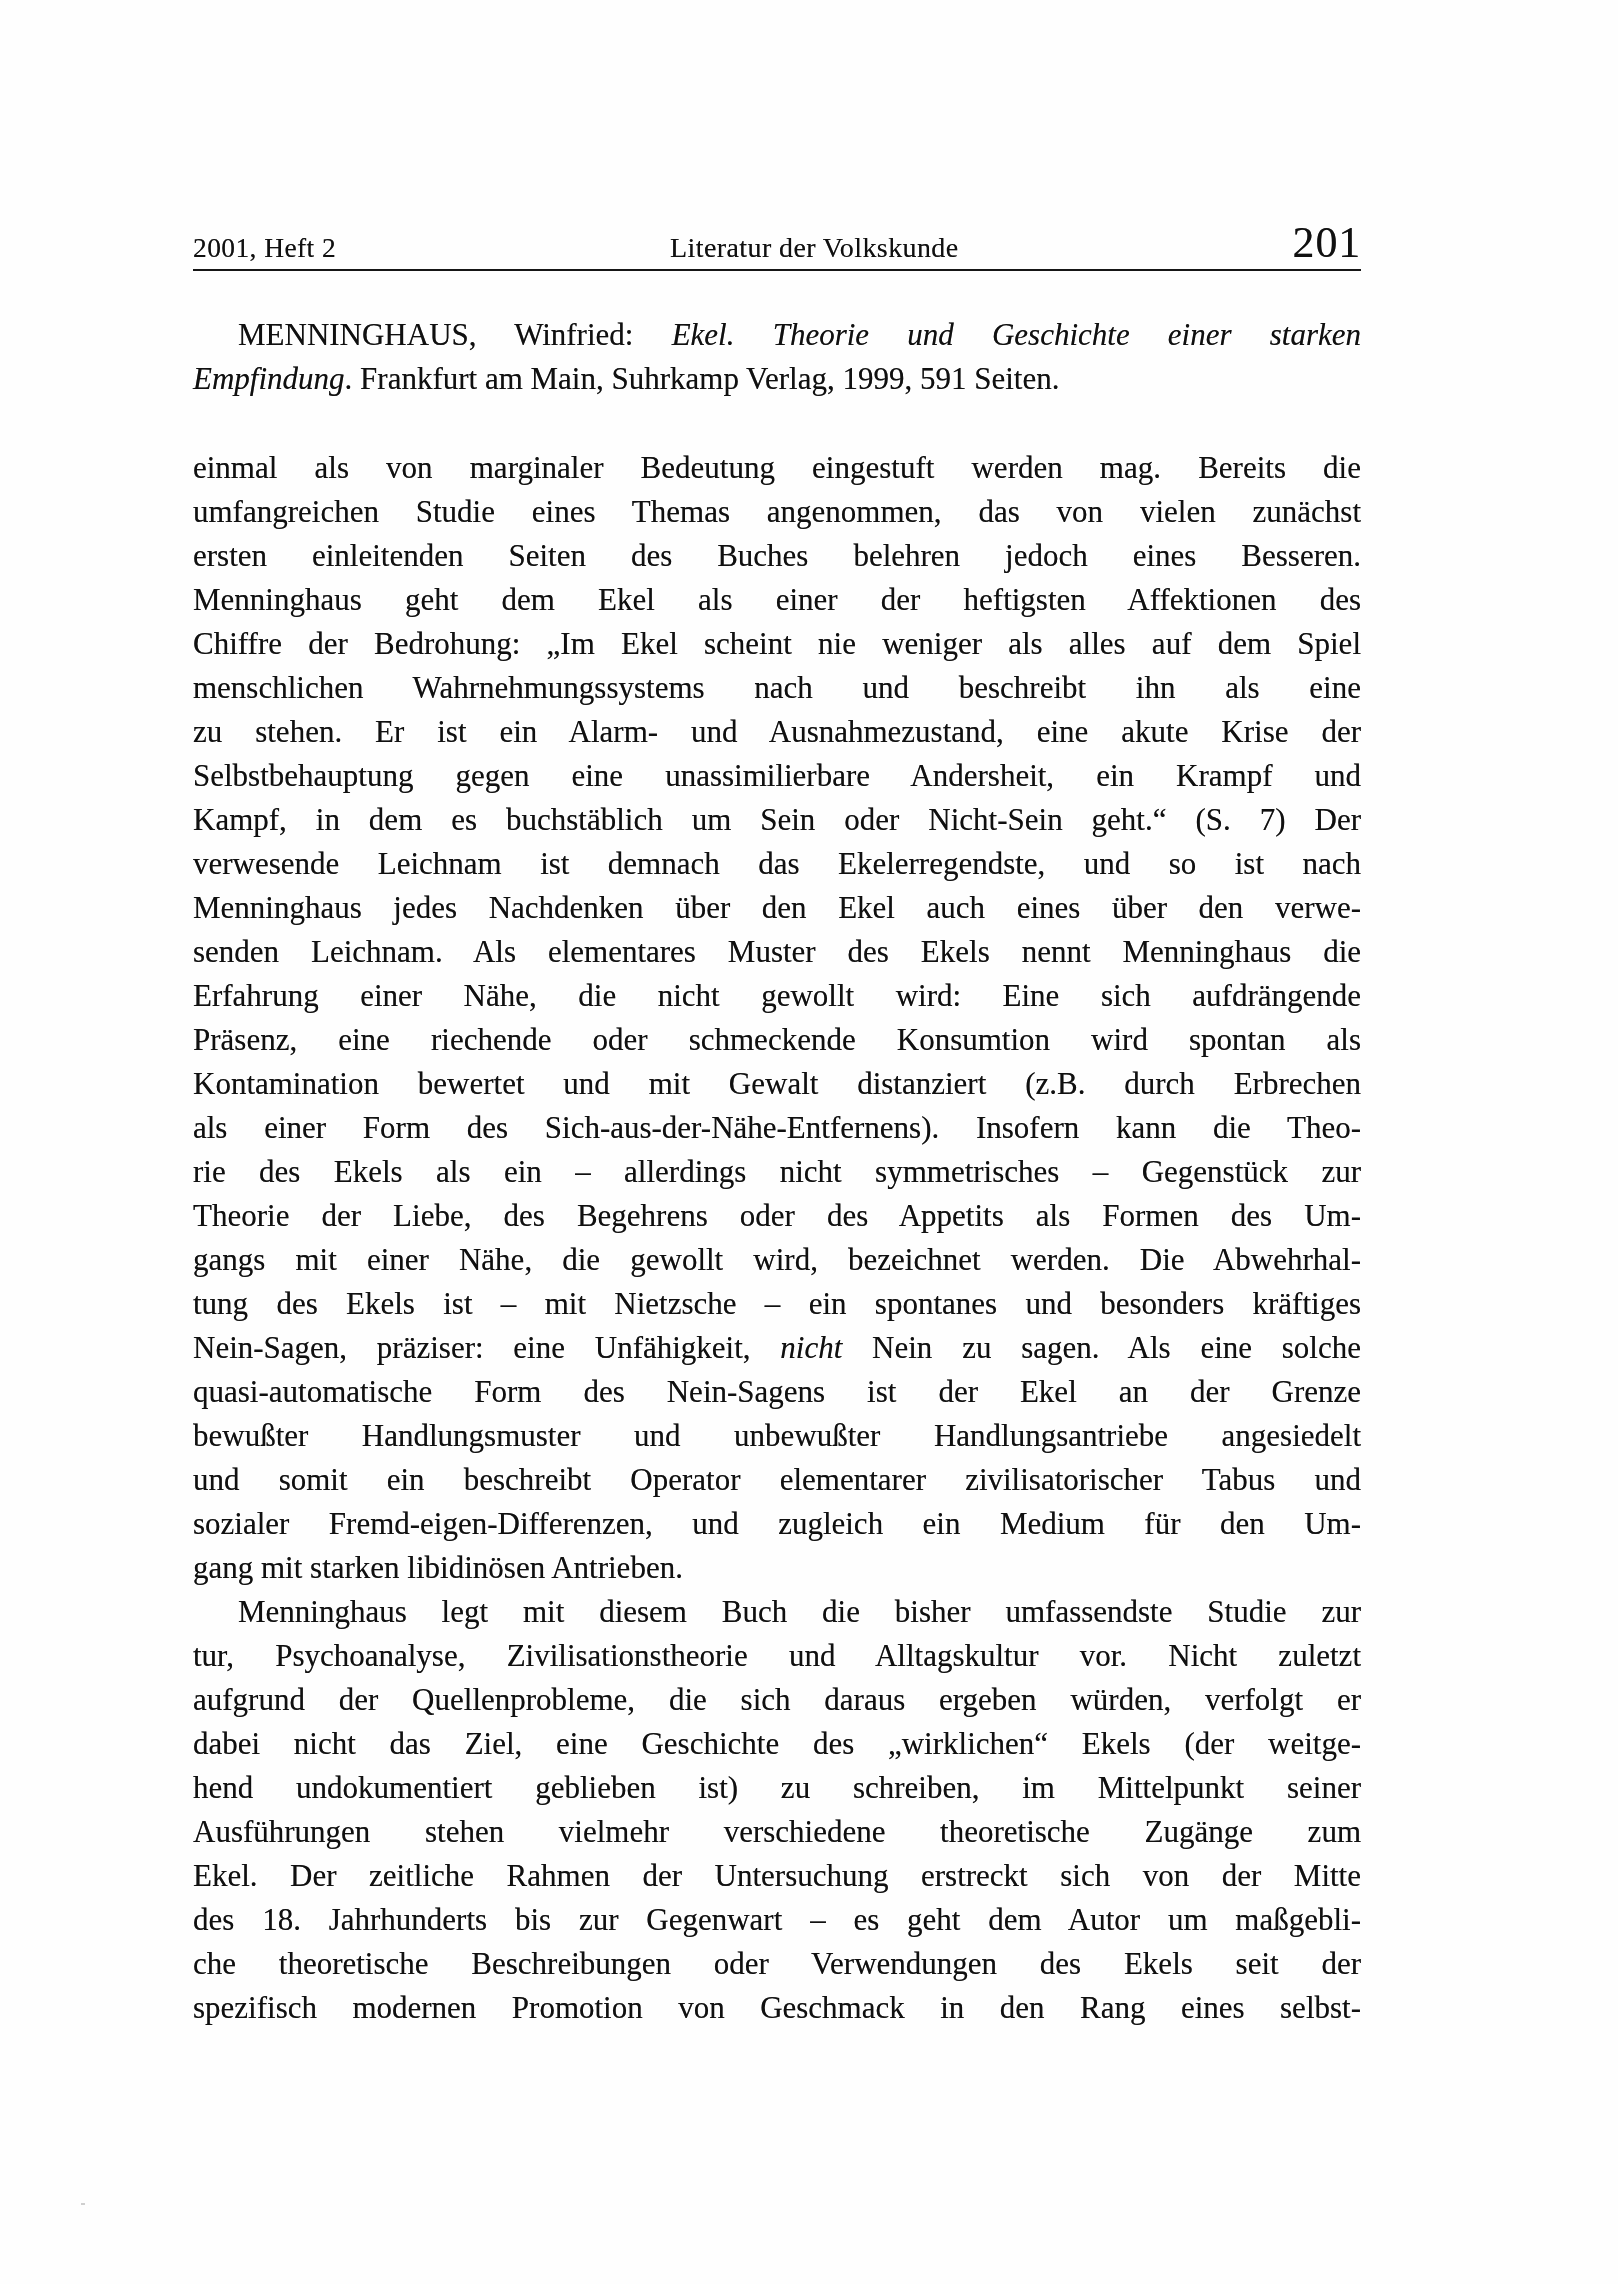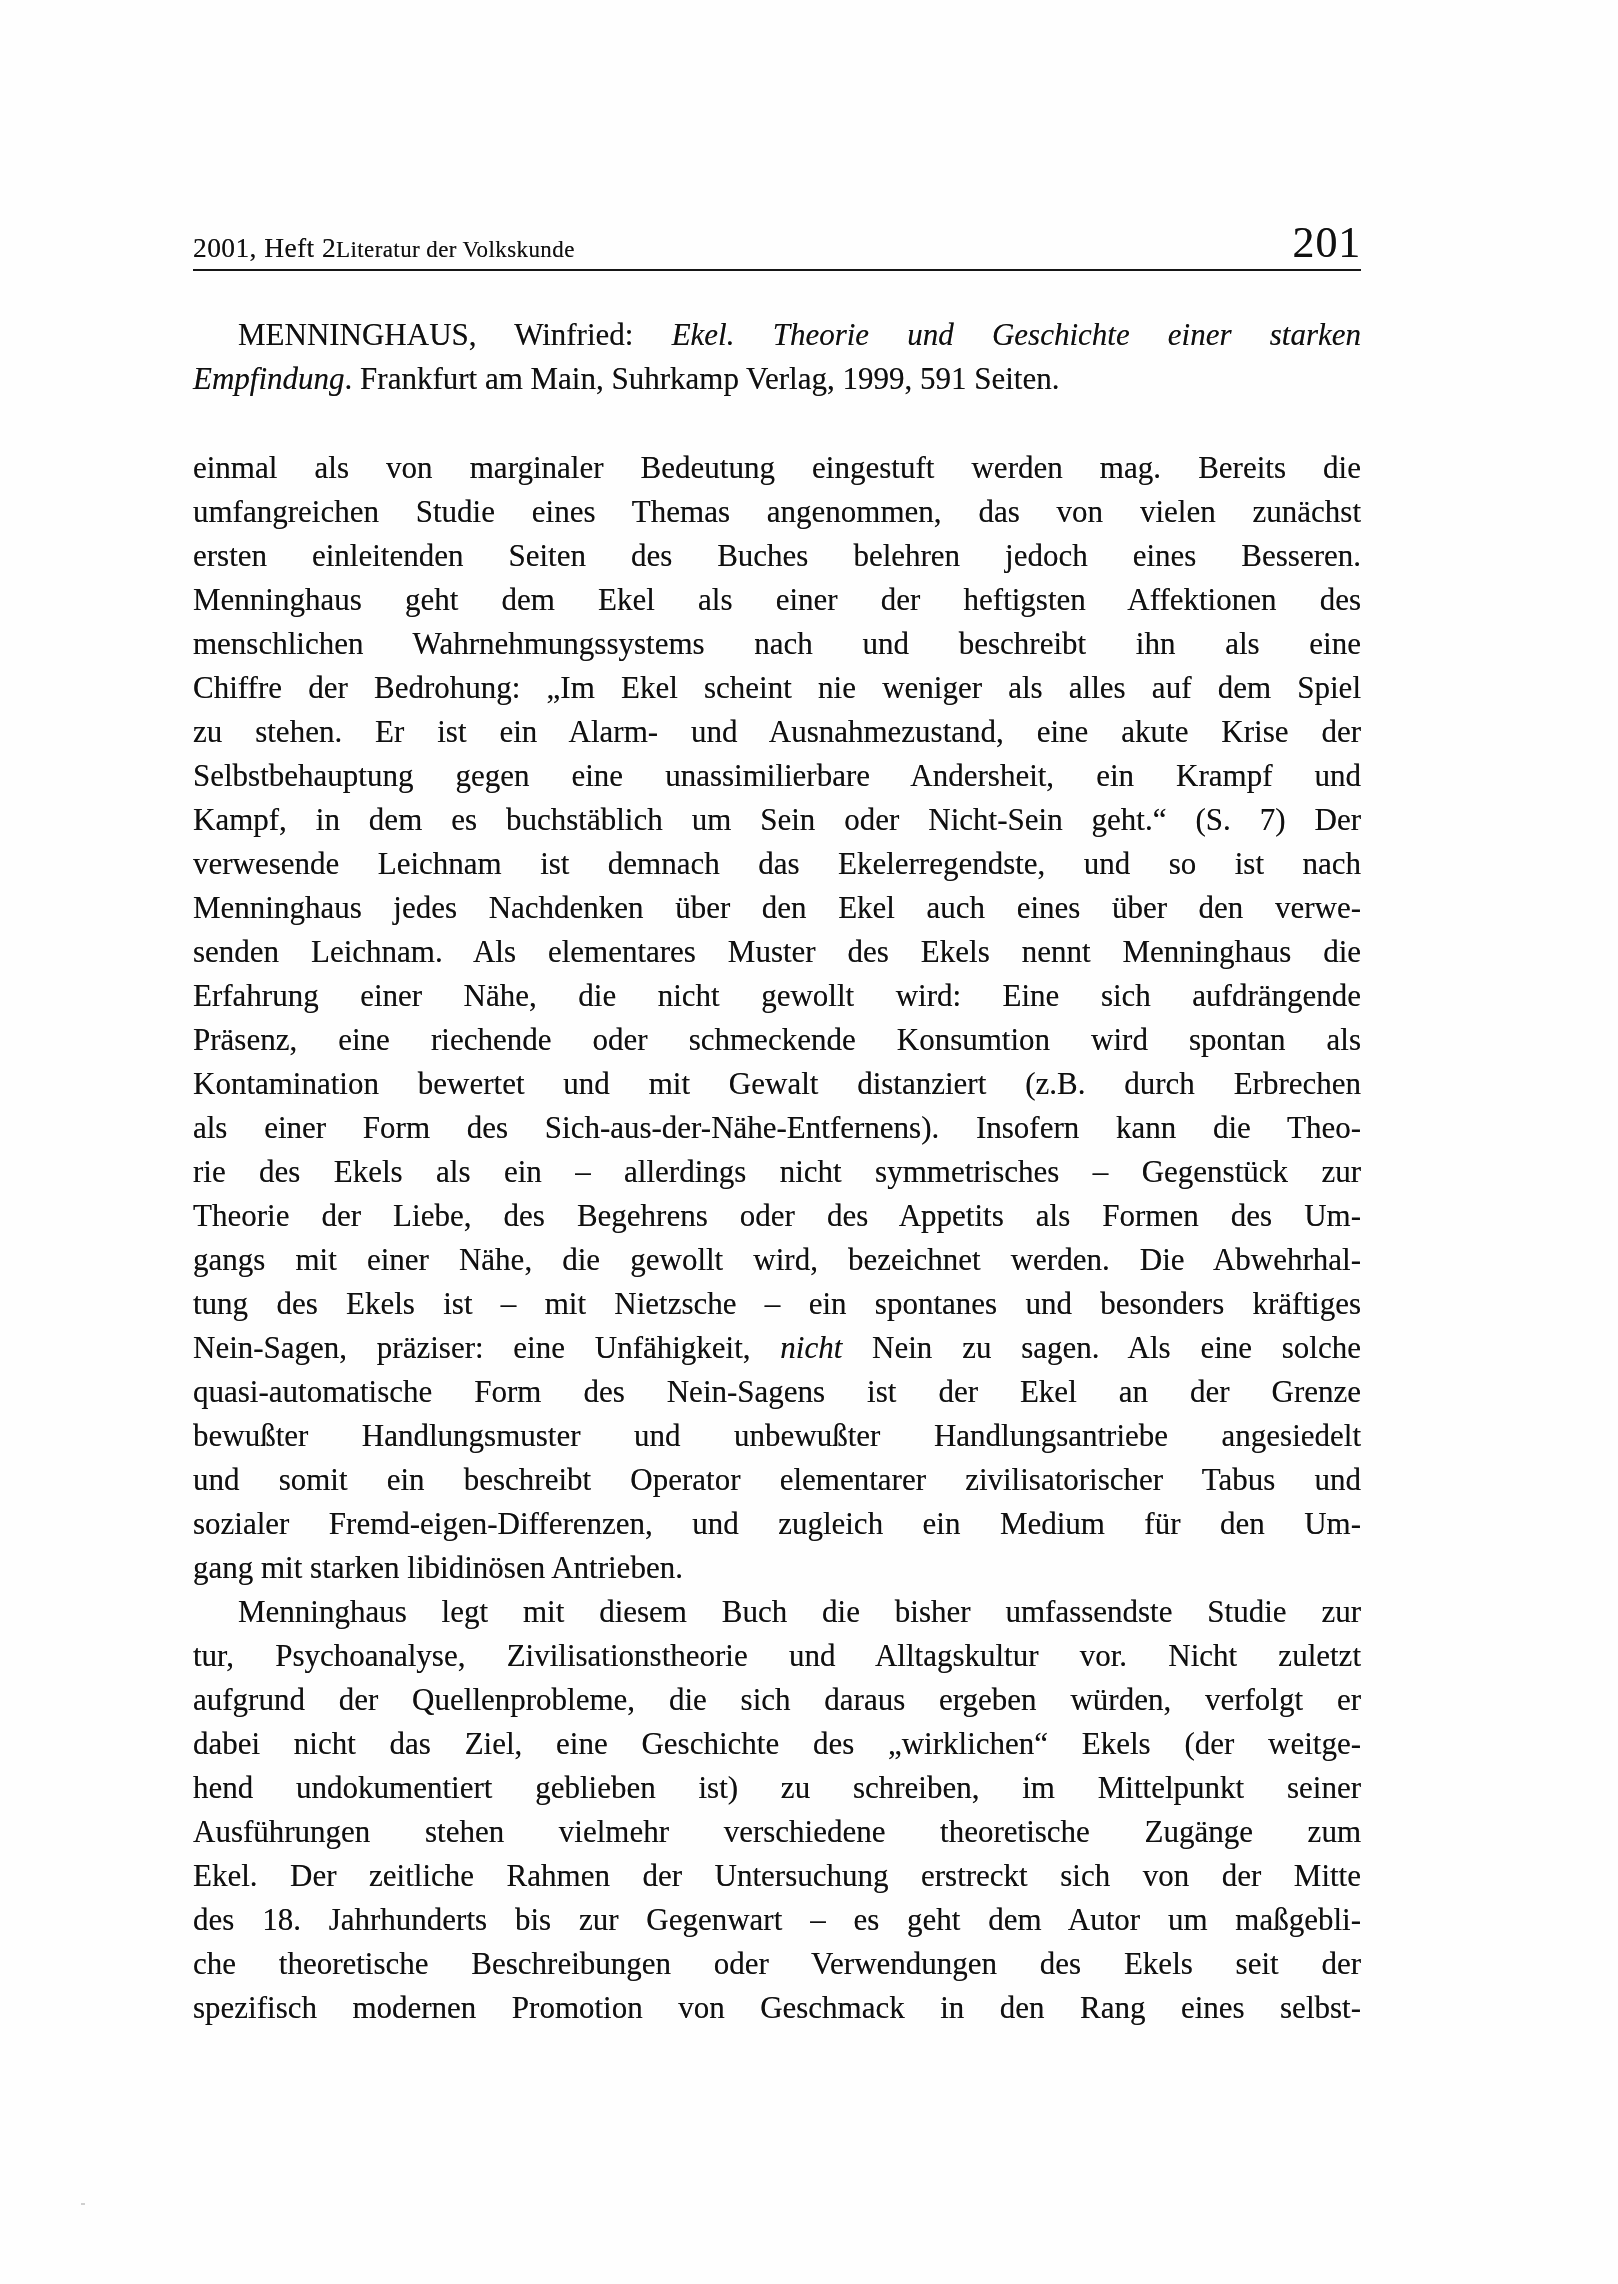--- a/index.html
+++ b/index.html
@@ -15,21 +15,21 @@
   }
   
   .runhead {
     position: absolute;
     left: 193px; top: 217px;
     width: 1168px;
     display: flex;
     align-items: baseline;
   }
   .runhead .left   { font-size: 27.5px; flex: 0 0 auto; letter-spacing: 0.4px; }
-  .runhead .center { font-size: 23px; flex: 1 1 auto; letter-spacing: 0.4px; }
+  .runhead .center { font-size: 28px; flex: 1 1 auto; text-align: center; letter-spacing: 0.4px; }
   .runhead .right  { font-size: 44px; flex: 0 0 auto; letter-spacing: 0.8px; }
   .rule {
     position: absolute;
     left: 193px; top: 269px;
     width: 1168px; height: 2.4px;
     background: #161616;
   }
   
   .citation {
     position: absolute;
@@ -73,22 +73,22 @@
       <div class="ln indent"><span>MENNINGHAUS, Winfried: </span><i>Ekel. Theorie und Geschichte einer starken</i></div>
       <div class="ln end"><i>Empfindung</i><span>. Frankfurt am Main, Suhrkamp Verlag, 1999, 591 Seiten.</span></div>
     </div>
 
   <div class="bodytext">
     <div>
         <div class="ln"><span>einmal als von marginaler Bedeutung eingestuft werden mag. Bereits die</span></div>
         <div class="ln"><span>umfangreichen Studie eines Themas angenommen, das von vielen zunächst</span></div>
         <div class="ln"><span>ersten einleitenden Seiten des Buches belehren jedoch eines Besseren.</span></div>
         <div class="ln"><span>Menninghaus geht dem Ekel als einer der heftigsten Affektionen des</span></div>
+        <div class="ln"><span>Chiffre der Bedrohung: „Im Ekel scheint nie weniger als alles auf dem Spiel</span></div>
         <div class="ln"><span>menschlichen Wahrnehmungssystems nach und beschreibt ihn als eine</span></div>
-        <div class="ln"><span>Chiffre der Bedrohung: „Im Ekel scheint nie weniger als alles auf dem Spiel</span></div>
         <div class="ln"><span>zu stehen. Er ist ein Alarm- und Ausnahmezustand, eine akute Krise der</span></div>
         <div class="ln"><span>Selbstbehauptung gegen eine unassimilierbare Andersheit, ein Krampf und</span></div>
         <div class="ln"><span>Kampf, in dem es buchstäblich um Sein oder Nicht-Sein geht.“ (S. 7) Der</span></div>
         <div class="ln"><span>verwesende Leichnam ist demnach das Ekelerregendste, und so ist nach</span></div>
         <div class="ln"><span>Menninghaus jedes Nachdenken über den Ekel auch eines über den verwe-</span></div>
         <div class="ln"><span>senden Leichnam. Als elementares Muster des Ekels nennt Menninghaus die</span></div>
         <div class="ln"><span>Erfahrung einer Nähe, die nicht gewollt wird: Eine sich aufdrängende</span></div>
         <div class="ln"><span>Präsenz, eine riechende oder schmeckende Konsumtion wird spontan als</span></div>
         <div class="ln"><span>Kontamination bewertet und mit Gewalt distanziert (z.B. durch Erbrechen</span></div>
         <div class="ln"><span>als einer Form des Sich-aus-der-Nähe-Entfernens). Insofern kann die Theo-</span></div>

